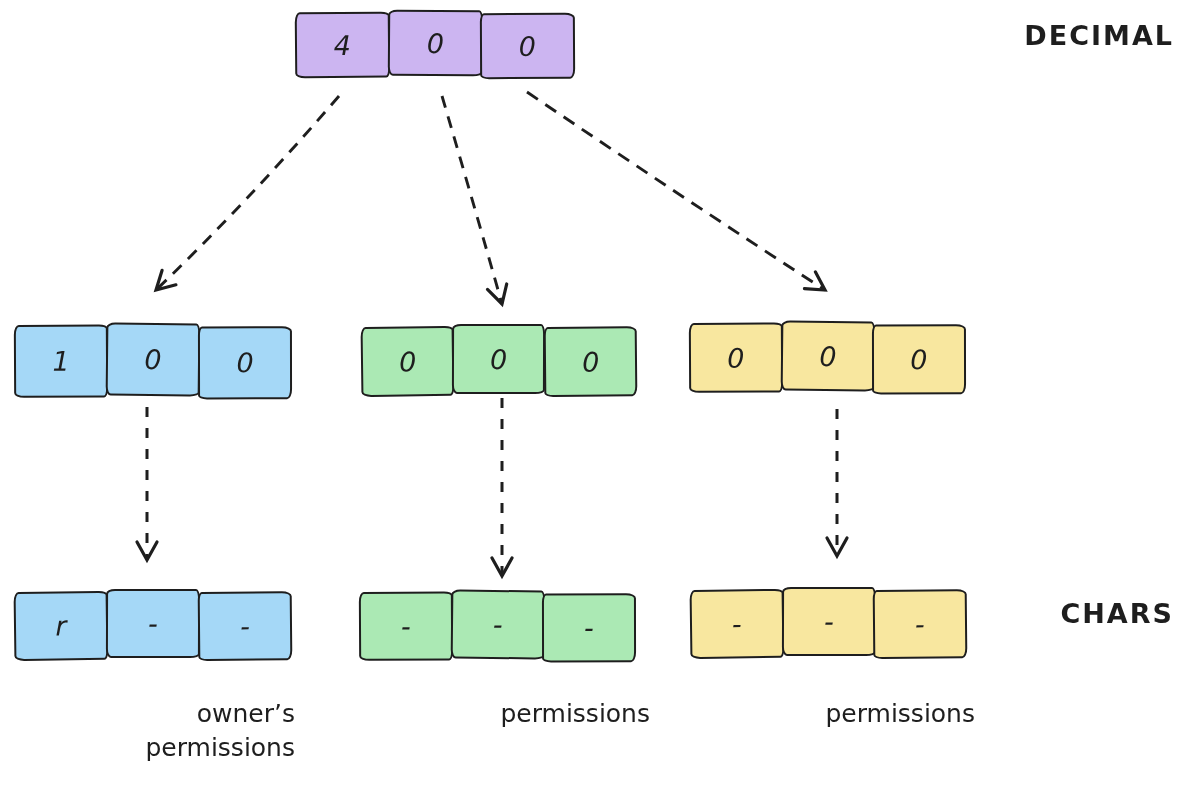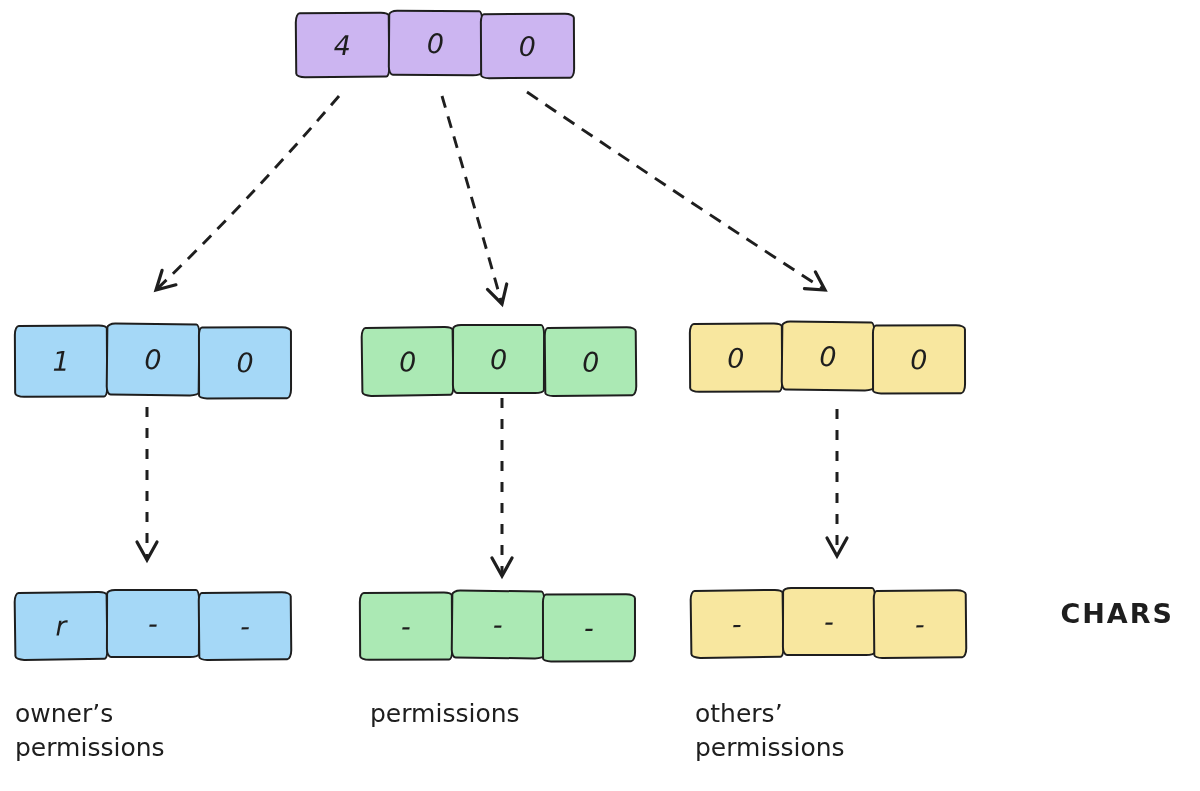--- a/index.html
+++ b/index.html
@@ -20,21 +20,21 @@
   .cell:nth-child(2){border-radius:9px 4px 10px 5px / 5px 10px 4px 9px; transform:rotate(0.4deg) translateY(-2px);}
   .cell:nth-child(3){border-radius:4px 10px 5px 9px / 9px 5px 10px 4px; transform:rotate(-0.3deg) translateY(1px);}
   .row.tilt-a{transform:rotate(0.2deg);}
   .row.tilt-b{transform:rotate(-0.25deg);}
   .side-label{
     position:absolute;right:26px;z-index:2;
     font-size:27px;font-weight:700;letter-spacing:2px;color:#1e1e1e;
     font-family:"DejaVu Sans","Liberation Sans",sans-serif;
   }
   .caption{
-    position:absolute;width:280px;text-align:left;z-index:2;
+    position:absolute;width:280px;text-align:right;z-index:2;
     font-size:25px;line-height:34px;color:#1e1e1e;
   }
 </style>
 </head>
 <body>
 
 <div class="canvas">
 
   <svg class="arrows" viewBox="0 0 1200 791" xmlns="http://www.w3.org/2000/svg">
     <defs>
@@ -81,27 +81,27 @@
     <div class="cell" style="background: rgb(171, 233, 180);">-</div>
     <div class="cell" style="background: rgb(171, 233, 180);">-</div>
     <div class="cell" style="background: rgb(171, 233, 180);">-</div>
   </div>
   <div class="row tilt-b" style="left:690px;top:589px;width:277px;height:69px">
     <div class="cell" style="background: rgb(248, 231, 159);">-</div>
     <div class="cell" style="background: rgb(248, 231, 159);">-</div>
     <div class="cell" style="background: rgb(248, 231, 159);">-</div>
   </div>
 
+  <div class="side-label" style="top:20px">DECIMAL</div>
   <div class="side-label" style="top:598px">CHARS</div>
 
   <div class="caption" style="left:15px;top:697px">
     <div>owner’s</div>
     <div>permissions</div>
   </div>
   <div class="caption" style="left:370px;top:697px">
     <div>permissions</div>
   </div>
   <div class="caption" style="left:695px;top:697px">
-    <div>others’</div>
     <div>permissions</div>
   </div>
 
 </div>
 
 </body></html>

